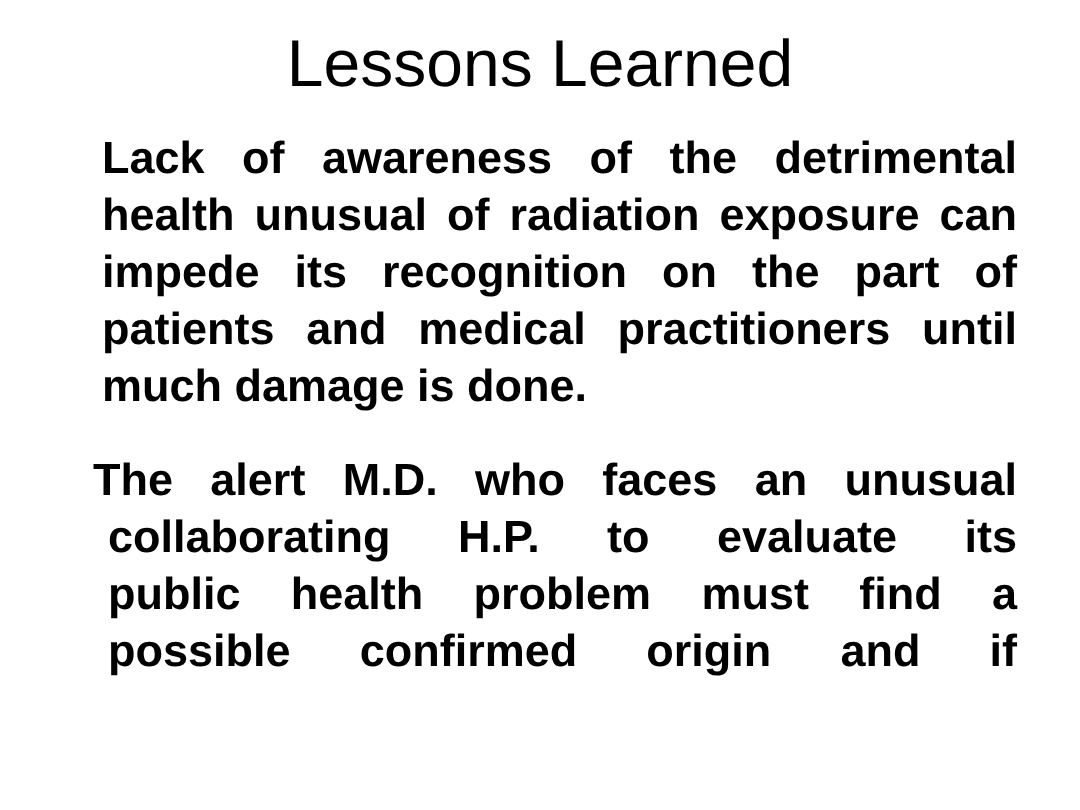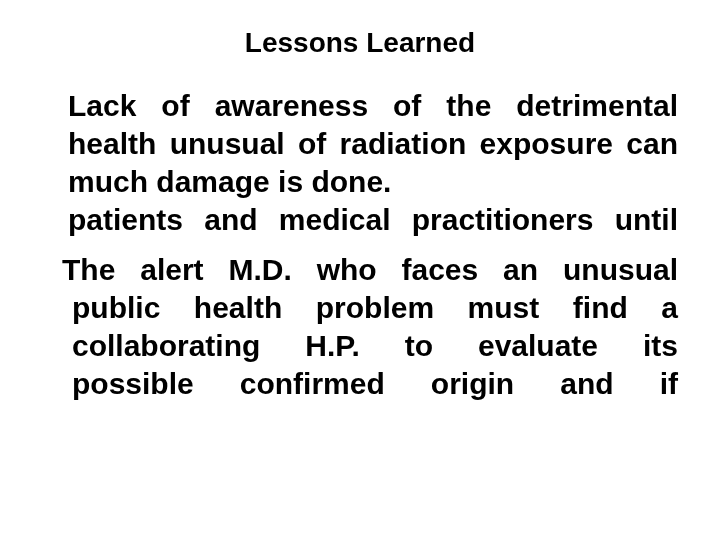--- a/index.html
+++ b/index.html
@@ -15,33 +15,33 @@
     font-weight: bold;
     color: #000000;
   }
   .slide {
     width: 720px;
     height: 540px;
     position: relative;
   }
   .title {
     margin: 19px 0 0 0;
-    font-size: 28px;
+    font-size: 44px;
     line-height: 48px;
     text-align: center;
-    font-weight: bold;
+    font-weight: normal;
   }
   .body-text {
     padding: 0 42px 0 68px;
   }
   .para {
     margin: 0;
   }
   .para-1 { margin-top: 20px; }
-  .para-2 { margin-top: 12px; margin-left: 4px; }
+  .para-2 { margin-top: 25px; margin-left: 4px; }
   .line {
     display: block;
     font-size: 30px;
     line-height: 38px;
     text-align: justify;
     text-align-last: justify;
     -moz-text-align-last: justify;
     white-space: normal;
   }
   .line.last {
@@ -57,25 +57,26 @@
 
 <div class="slide">
 
   <h1 class="title">Lessons Learned</h1>
 
   <div class="body-text">
 
     <p class="para para-1">
       <span class="line">Lack of awareness of the detrimental</span>
       <span class="line">health unusual of radiation exposure can</span>
+      <span class="line">impede its recognition on the part of</span>
+      <span class="line">patients and medical practitioners until</span>
       <span class="line last">much damage is done.</span>
-      <span class="line">patients and medical practitioners until</span>
     </p>
 
     <p class="para para-2">
       <span class="line outdent">The alert M.D. who faces an unusual</span>
+      <span class="line">collaborating H.P. to evaluate its</span>
       <span class="line">public health problem must find a</span>
-      <span class="line">collaborating H.P. to evaluate its</span>
       <span class="line">possible confirmed origin and if</span>
     </p>
 
   </div>
 </div>
 
 </body></html>

